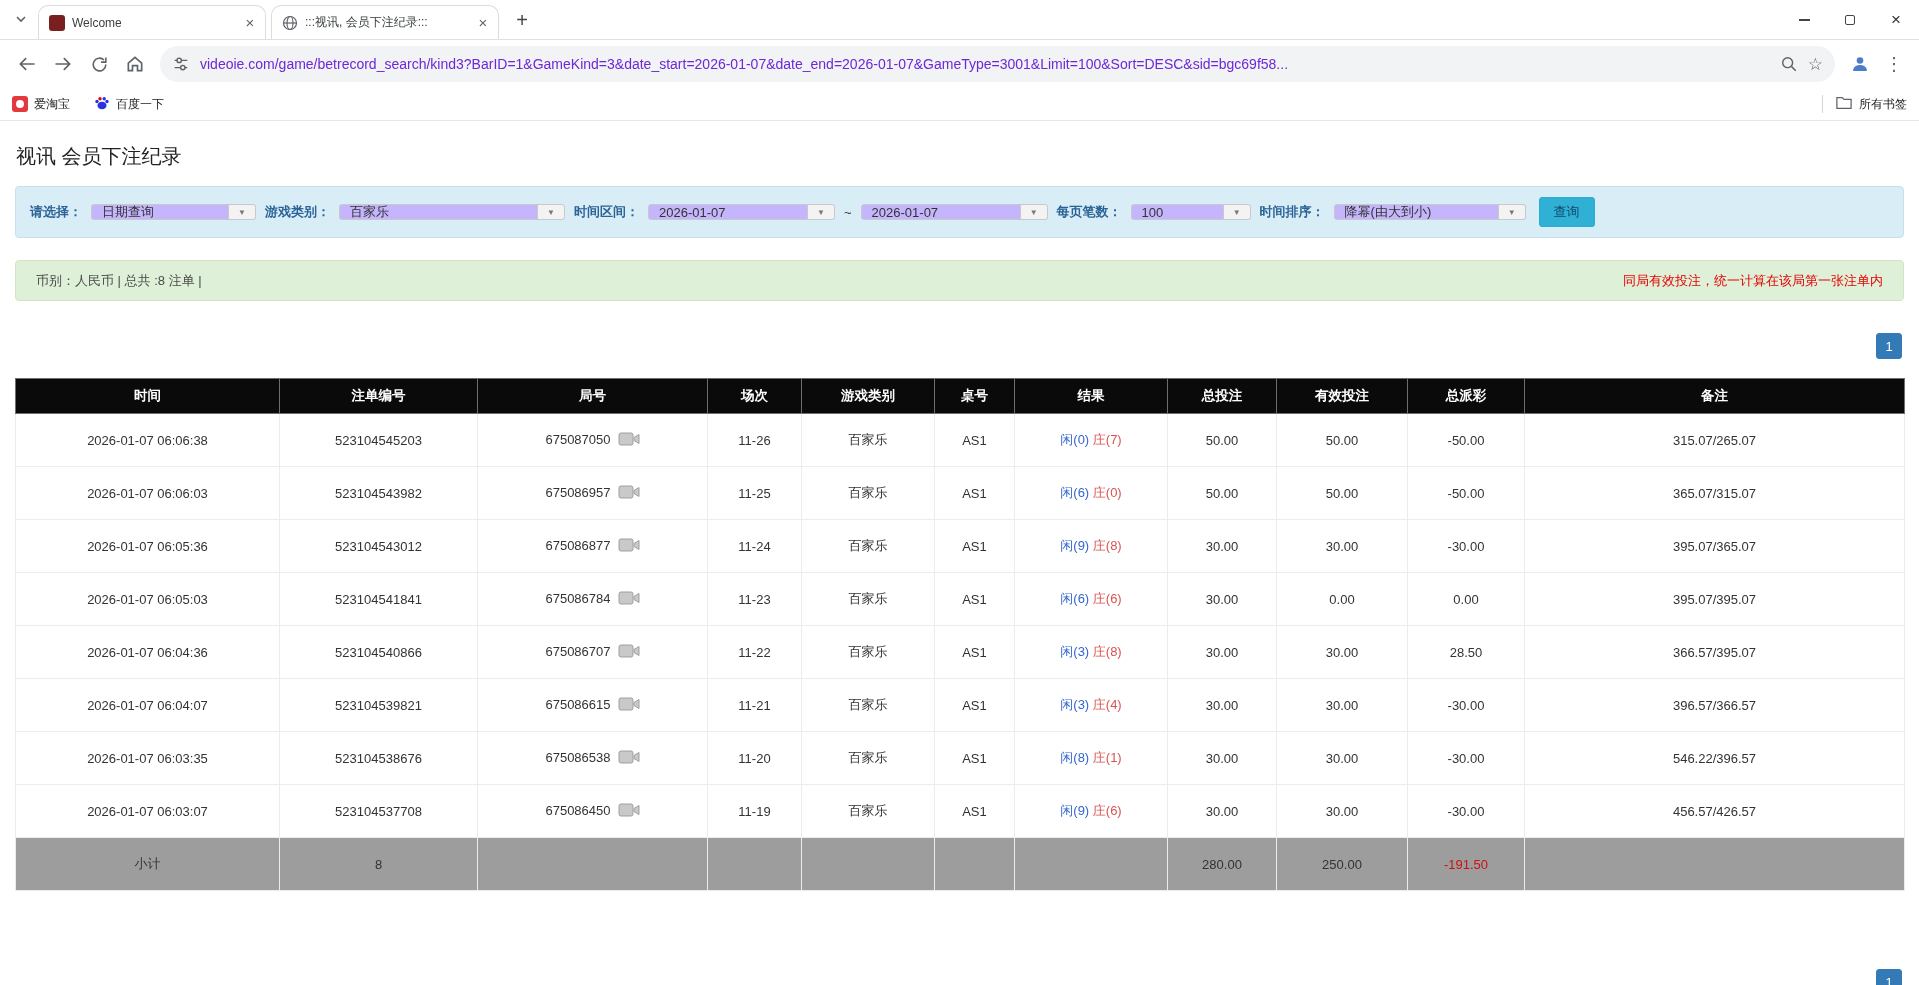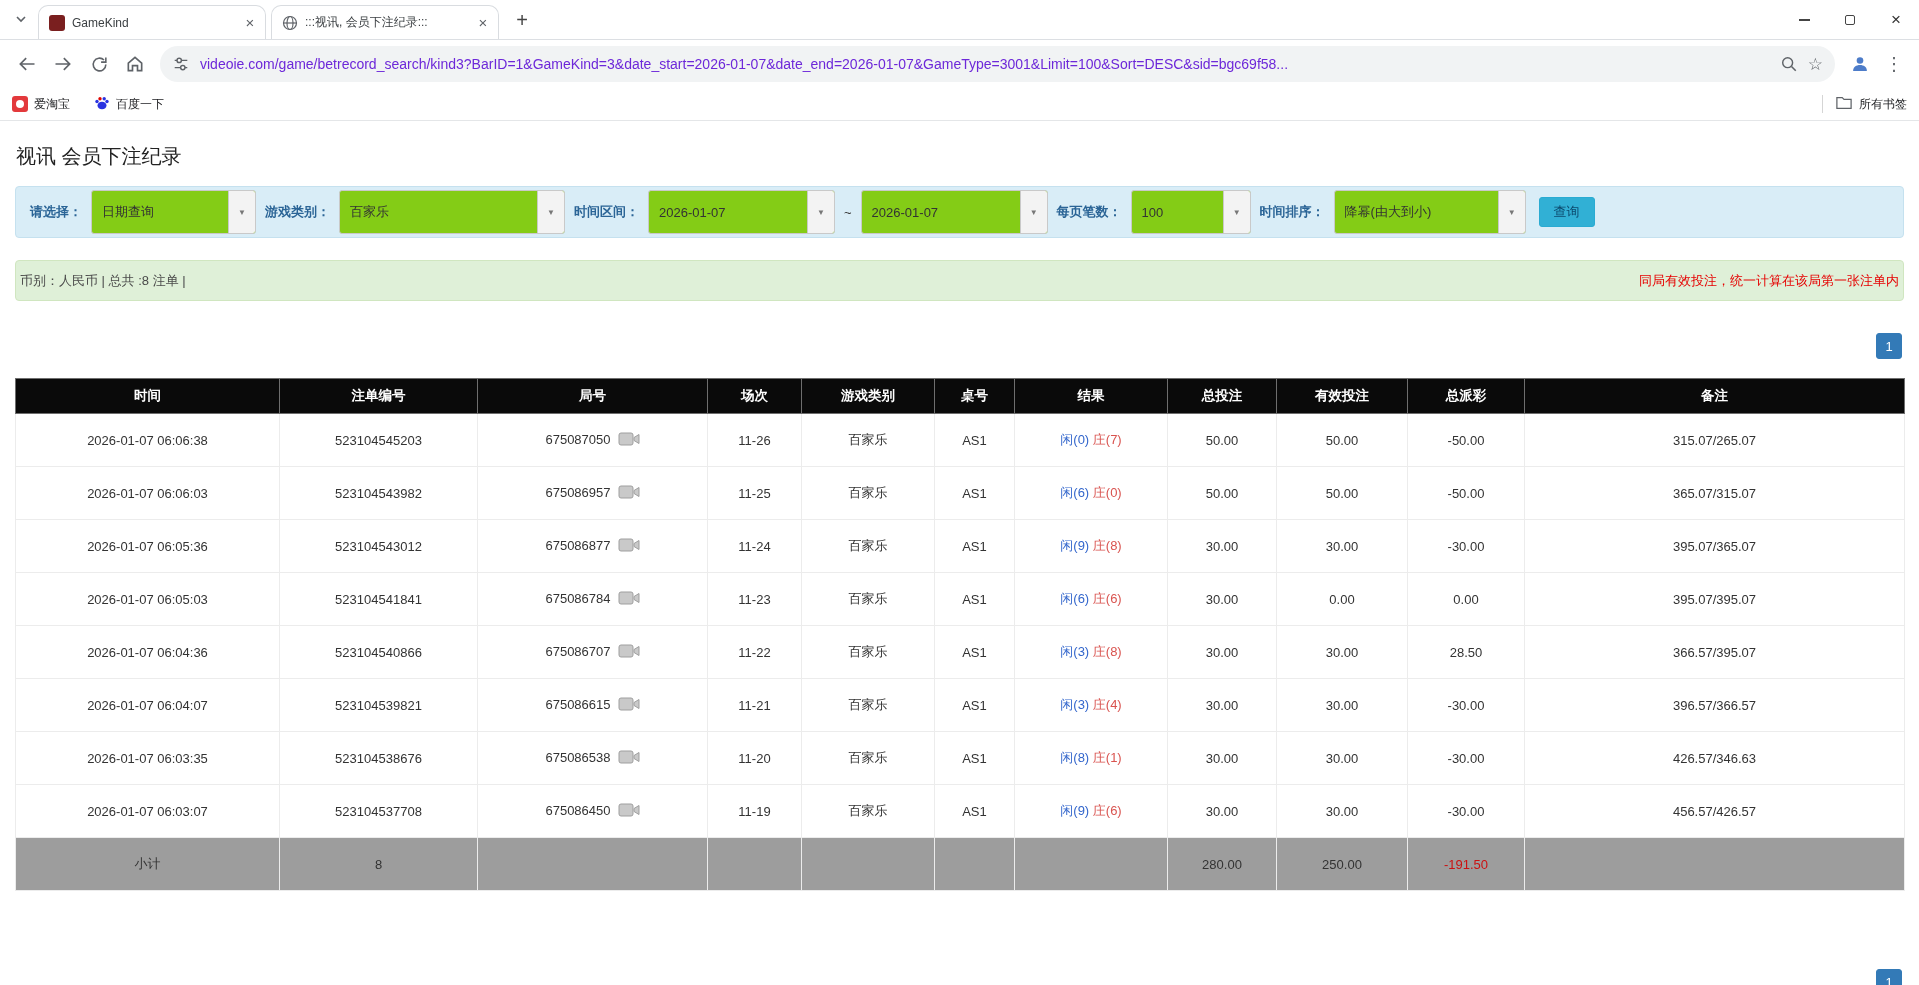--- a/index.html
+++ b/index.html
@@ -45,32 +45,32 @@
   .fav-tb span{width:8px;height:8px;background:#fff;border-radius:50%}
   .bkright{margin-left:auto;display:flex;align-items:center;gap:12px}
   .vdiv{width:1px;height:18px;background:#d5d5d5}
 
   
   .ptitle{font-size:20px;font-weight:400;color:#222;margin:22px 16px 16px}
 
   .filterbar{margin:0 15px;height:52px;background:#d9edf7;border:1px solid #c5e1ef;
              border-radius:4px;display:flex;align-items:center;gap:9px;padding:0 14px;font-size:13px}
   .flabel{color:#2a6496;font-weight:bold;white-space:nowrap}
-  .combo{display:flex;height:44px;background:#84cc16;border:1px solid #c9c9c9;border-radius:3px;overflow:hidden}
+  .combo{display:flex;height:16px;background:#c4b5fd;border:1px solid #c9c9c9;border-radius:3px;overflow:hidden}
   .combo .val{flex:1;display:flex;align-items:center;padding:0 10px;font-size:13px;color:#333;white-space:nowrap}
   .combo .caret{width:27px;border-left:1px solid #c9c9c9;background:#f3f3f3;display:flex;
                 align-items:center;justify-content:center;color:#777;font-size:8px}
   .w165{width:165px}.w226{width:226px}.w187{width:187px}.w120{width:120px}.w192{width:192px}
   .tilde{color:#333}
   .qbtn{height:30px;margin-left:4px;padding:0 14px;background:#31b0d5;border:1px solid #2aabd2;
         color:#0c4a6e;font-size:13px;border-radius:3px;display:flex;align-items:center}
 
   .summary{margin:22px 15px 0;height:41px;background:#dff0d8;border:1px solid #d0e6c0;
            border-radius:4px;display:flex;align-items:center;justify-content:space-between;
-           padding:0 4px;font-size:13px;color:#4a4a4a}
+           padding:0 20px;font-size:13px;color:#4a4a4a}
   .summary .warn{color:#e60000}
 
   .pagetop{display:flex;justify-content:flex-end;margin:32px 17px 0}
   .pagebtn{min-width:26px;height:26px;background:#337ab7;border:1px solid #337ab7;color:#fff;
            font-size:13px;display:flex;align-items:center;justify-content:center;border-radius:3px}
   .pagebottom{position:absolute;top:969px;right:17px}
 
   table.bets{margin:19px 0 0 15px;width:1889px;border-collapse:collapse;table-layout:fixed;font-size:13px}
   col.c0{width:264px}col.c1{width:198px}col.c2{width:230px}col.c3{width:94px}col.c4{width:133px}
   col.c5{width:80px}col.c6{width:153px}col.c7{width:109px}col.c8{width:131px}col.c9{width:117px}col.c10{width:380px}
@@ -92,21 +92,21 @@
   <div class="tsearch">
     <span>
       <svg width="12" height="12" viewBox="0 0 12 12">
           <path d="M2 4l4 4 4-4" fill="none" stroke="#5f6368" stroke-width="1.6"></path>
         </svg>
     </span>
   </div>
 
   <div class="tab">
     <span class="fav fav-welcome"></span>
-    <span class="ttitle">GameKind</span>
+    <span class="ttitle">Welcome</span>
     <span class="tclose">×</span>
   </div>
 
   <div class="tab">
     <span class="fav">
       <svg width="16" height="16" viewBox="0 0 16 16">
           <circle cx="8" cy="8" r="6.5" fill="none" stroke="#5f6368" stroke-width="1.2"></circle>
           <ellipse cx="8" cy="8" rx="3" ry="6.5" fill="none" stroke="#5f6368" stroke-width="1.2"></ellipse>
           <line x1="1.5" y1="8" x2="14.5" y2="8" stroke="#5f6368" stroke-width="1.2"></line>
         </svg>
@@ -393,21 +393,21 @@
               <rect x="1" y="2" width="14" height="12" rx="2" fill="#c9c9c9" stroke="#9f9f9f"></rect>
               <path d="M16 6.5 21 3.5v9l-5-3z" fill="#c9c9c9" stroke="#9f9f9f"></path>
             </svg></span></td>
       <td>11-20</td>
       <td>百家乐</td>
       <td>AS1</td>
       <td><span class="res-p">闲(8)</span> <span class="res-b">庄(1)</span></td>
       <td class="blue">30.00</td>
       <td>30.00</td>
       <td class="neg">-30.00</td>
-      <td>426.57/346.63</td>
+      <td>546.22/396.57</td>
     </tr>
     <tr>
       <td>2026-01-07 06:03:07</td>
       <td>523104537708</td>
       <td><span>675086450</span><span class="cam"><svg width="22" height="16" viewBox="0 0 22 16">
               <rect x="1" y="2" width="14" height="12" rx="2" fill="#c9c9c9" stroke="#9f9f9f"></rect>
               <path d="M16 6.5 21 3.5v9l-5-3z" fill="#c9c9c9" stroke="#9f9f9f"></path>
             </svg></span></td>
       <td>11-19</td>
       <td>百家乐</td>

